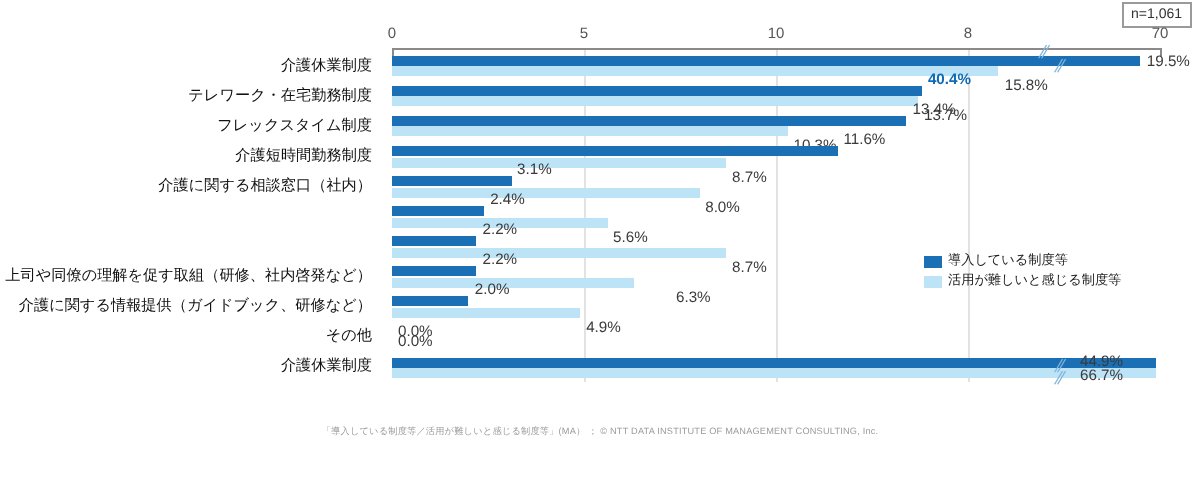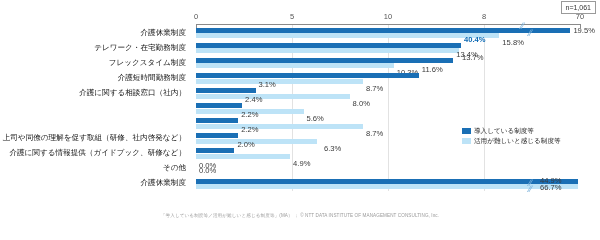--- a/index.html
+++ b/index.html
@@ -145,21 +145,21 @@
       <div class="val" style="left: 49.08px; top: 71.1709px;">2.4%</div>
       <div class="bar light" style="top: 83.7545px; width: 107.52px;"></div>
       <div class="val" style="left: 110.52px; top: 89.7545px;">5.6%</div>
       <div class="bar dark" style="top: 93.2618px; width: 42.24px;"></div>
       <div class="val" style="left: 45.24px; top: 86.2618px;">2.2%</div>
       <div class="bar light" style="top: 98.8455px; width: 167.04px;"></div>
       <div class="val" style="left: 170.04px; top: 104.845px;">8.7%</div>
       <div class="bar dark" style="top: 108.353px; width: 42.24px;"></div>
       <div class="val" style="left: 45.24px; top: 101.353px;">2.2%</div>
       <div class="bar light" style="top: 113.936px; width: 120.96px;"></div>
-      <div class="val" style="left: 128px; top: 119.936px;">6.3%</div>
+      <div class="val" style="left: 142px; top: 119.936px;">6.3%</div>
       <div class="bar dark" style="top: 123.444px; width: 38.4px;"></div>
       <div class="val" style="left: 41.4px; top: 116.444px;">2.0%</div>
       <div class="bar light" style="top: 129.027px; width: 94.08px;"></div>
       <div class="val" style="left: 97.08px; top: 135.027px;">4.9%</div>
       <div class="bar dark" style="top: 138.535px; width: 0px;"></div>
       <div class="val" style="left: 3px; top: 136.535px;">0.0%</div>
       <div class="bar light" style="top: 144.118px; width: 0px;"></div>
       <div class="val" style="left: 3px; top: 142.118px;">0.0%</div>
       <div class="bar dark" style="top: 153.625px; width: 382px;"></div>
       <div class="val" style="left: 344px; top: 151.625px;">44.9%</div>

